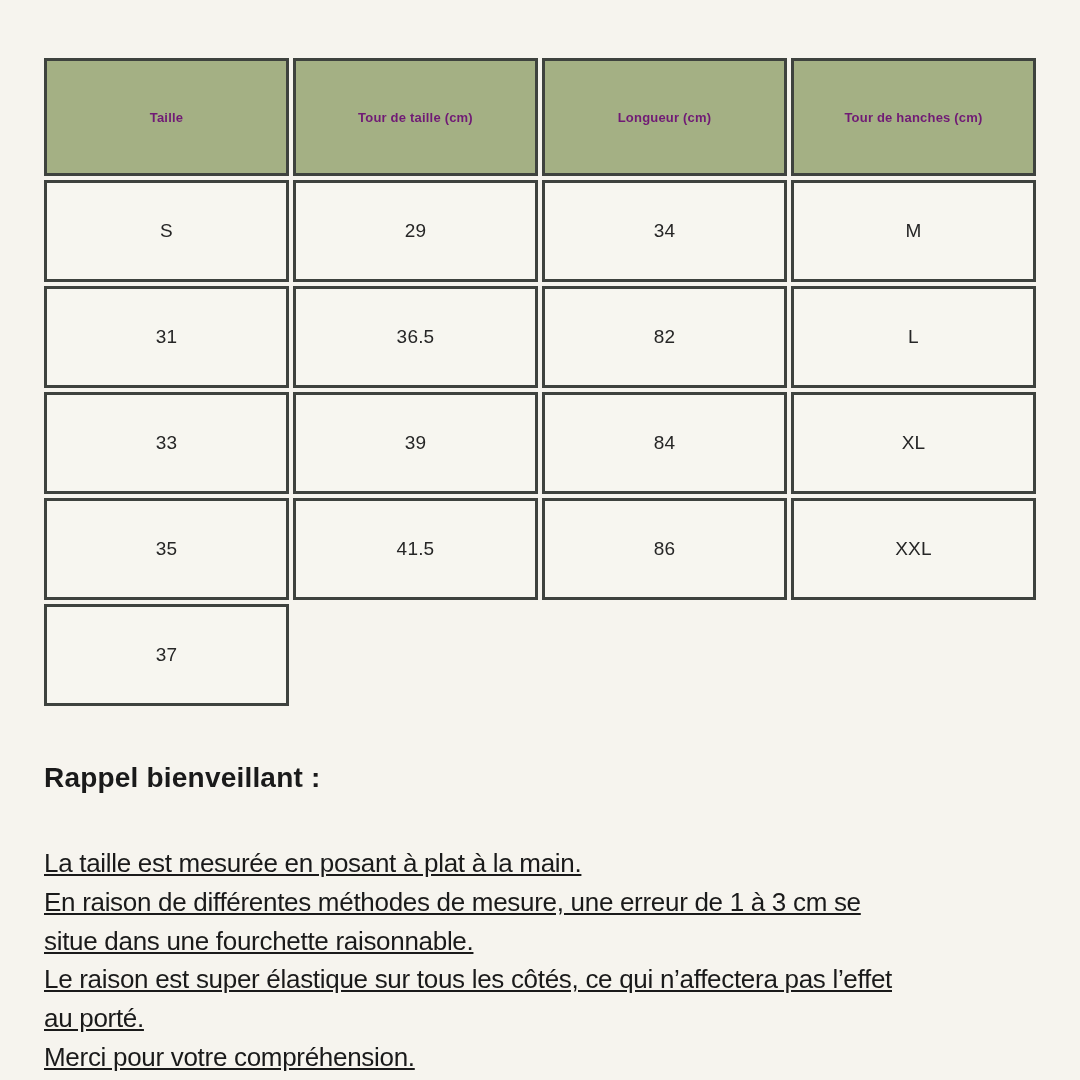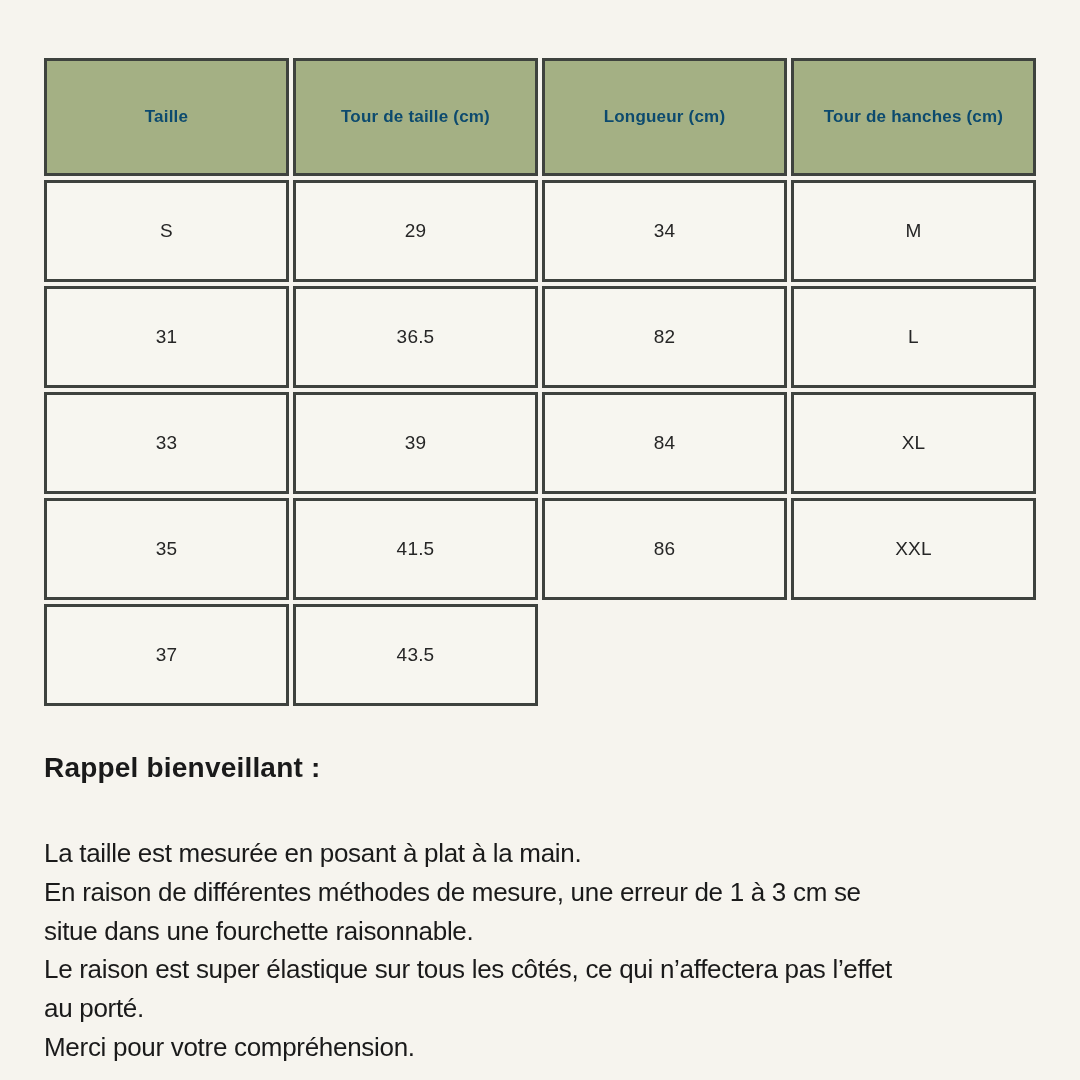--- a/index.html
+++ b/index.html
@@ -34,43 +34,44 @@
     align-items: center;
     justify-content: center;
     text-align: center;
     font-size: 19px;
     color: #262626;
     letter-spacing: 0.2px;
   }
   .cell.header {
     background: #a4b084;
     font-weight: bold;
-    font-size: 17px;
-    color: #0c4a6e;
+    font-size: 13px;
+    color: #701a75;
   }
 
   
   .note {
     position: absolute;
     left: 44px;
     top: 744px;
     width: 1000px;
     color: #1a1a1a;
   }
   .note-title {
-    margin: 8px 0 50px 0;
+    margin: 18px 0 50px 0;
     font-size: 28px;
     font-weight: bold;
     letter-spacing: 0.2px;
   }
   .note-line {
     font-size: 26px;
     line-height: 38.8px;
     letter-spacing: -0.3px;
     white-space: nowrap;
+    text-decoration: underline;
   }
 </style>
 </head>
 <body>
 
 <div class="size-table">
 
   <div class="cell header">Taille</div>
   <div class="cell header">Tour de taille (cm)</div>
   <div class="cell header">Longueur (cm)</div>
@@ -90,21 +91,20 @@
   <div class="cell">39</div>
   <div class="cell">84</div>
 
   <div class="cell">XL</div>
   <div class="cell">35</div>
   <div class="cell">41.5</div>
   <div class="cell">86</div>
 
   <div class="cell">XXL</div>
   <div class="cell">37</div>
-  <div class="cell">43.5</div>
 </div>
 
 <div class="note">
   <h2 class="note-title">Rappel bienveillant :</h2>
   <div class="note-body">
     <div class="note-line">La taille est mesurée en posant à plat à la main.</div>
     <div class="note-line">En raison de différentes méthodes de mesure, une erreur de 1 à 3 cm se</div>
     <div class="note-line">situe dans une fourchette raisonnable.</div>
     <div class="note-line">Le raison est super élastique sur tous les côtés, ce qui n’affectera pas l’effet</div>
     <div class="note-line">au porté.</div>

